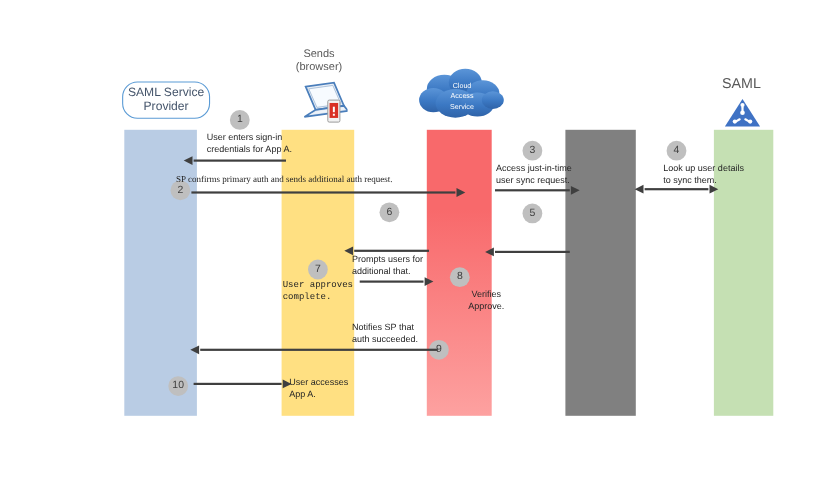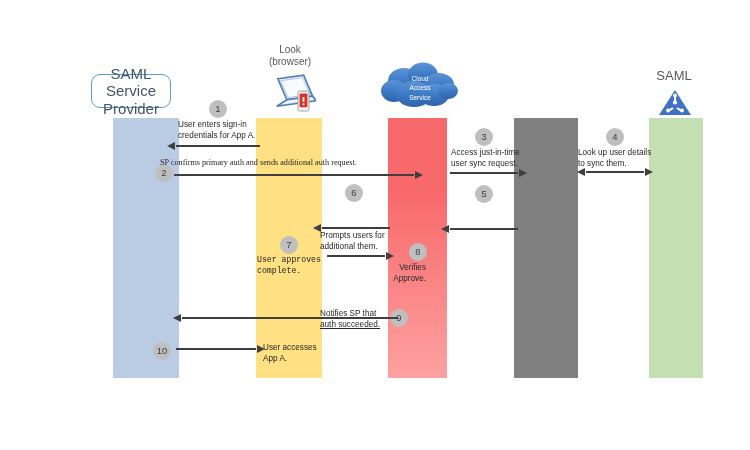--- a/index.html
+++ b/index.html
@@ -40,22 +40,23 @@
     border-radius: 9px;
     background: #ffffff;
     color: #44546a;
     display: flex;
     align-items: center;
     justify-content: center;
     text-align: center;
     line-height: 1.15;
   }
   .node-sp {
-    left: 91px; top: 74px; width: 80px; height: 34px;
-    font-size: 15px;
+    left: 111px; top: 74px; width: 80px; height: 34px;
+    font-size: 11px;
+    border-radius: 14px;
   }
   .node-router {
     left: 501px; top: 79px; width: 95px; height: 27px;
     font-size: 11px;
   }
 
   
   .node-label {
     position: absolute;
     color: #595959;
@@ -167,21 +168,21 @@
   <div class="lane lane-ldap"></div>
 
   <div class="node-box node-sp">
     <span>
       <span>SAML Service</span><br>
       <span>Provider</span>
     </span>
   </div>
 
   <div class="node-label label-user">
-    <span>Look</span><br>
+    <span>Sends</span><br>
     <span>(browser)</span>
   </div>
 
   <svg class="laptop-icon" viewBox="0 0 48 40">
     <g transform="rotate(-8 24 20)">
       <path d="M12 4 L38 4 L44 26 L18 26 Z" fill="#e8eef6" stroke="#4a7ebb" stroke-width="1.6"></path>
       <path d="M14.5 6.3 L36.6 6.3 L41.6 24 L19.5 24 Z" fill="#f7fbff" stroke="#9fb8d4" stroke-width="0.7"></path>
       <path d="M18 26 L44 26 L47 31 L7 31 Z" fill="#dfe7f1" stroke="#4a7ebb" stroke-width="1.6"></path>
       <path d="M19.8 27.3 L43 27.3 L44.8 29.6 L11.5 29.6 Z" fill="#eef3f9" stroke="none"></path>
     </g>
@@ -228,21 +229,21 @@
       <rect x="18.3" y="20.5" width="6.2" height="2" rx="1" transform="rotate(30 21.4 21.5)"></rect>
       <circle cx="17" cy="7.5" r="1.9"></circle>
       <circle cx="10" cy="22.5" r="1.9"></circle>
       <circle cx="24" cy="22.5" r="1.9"></circle>
     </g>
   </svg>
 
   <div class="badge" style="left:209px; top:100px;">
     <span>1</span>
   </div>
-  <div class="caption" style="left:178px; top:119px; width:120px;">
+  <div class="caption" style="left:188px; top:119px; width:120px;">
     <span>User enters sign-in</span><br>
     <span>credentials for App A.</span>
   </div>
   <div class="arrow left thin" style="left:176px; top:145px; width:84px;"></div>
 
   <div class="badge" style="left:155px; top:164px;">
     <span>2</span>
   </div>
   <div class="caption" style="left:160px; top:157px; width:260px;font-family:Liberation Serif, serif;">
     <span>SP confirms primary auth and sends additional auth request.</span>
@@ -254,61 +255,61 @@
   </div>
   <div class="caption" style="left:451px; top:147px; width:80px;">
     <span>Access just-in-time</span><br>
     <span>user sync request.</span>
   </div>
   <div class="arrow right" style="left:450px; top:172px; width:68px;"></div>
 
   <div class="badge" style="left:606px; top:128px;">
     <span>4</span>
   </div>
-  <div class="caption" style="left:578px; top:147px; width:82px;">
+  <div class="caption" style="left:578px; top:147px; width:82px;padding-left:25px;">
     <span>Look up user details</span><br>
     <span>to sync them.</span>
   </div>
   <div class="arrow both" style="left:586px; top:171px; width:58px;"></div>
 
   <div class="badge" style="left:475px; top:185px;">
     <span>5</span>
   </div>
   <div class="arrow left" style="left:450px; top:228px; width:68px;"></div>
 
   <div class="badge" style="left:345px; top:184px;">
     <span>6</span>
   </div>
   <div class="caption" style="left:320px; top:202px; width:78px;margin-top:28px;">
     <span>Prompts users for</span><br>
-    <span>additional them.</span>
+    <span>additional that.</span>
   </div>
   <div class="arrow left" style="left:322px; top:227px; width:68px;"></div>
 
   <div class="badge" style="left:280px; top:236px;">
     <span>7</span>
   </div>
   <div class="caption" style="left:257px; top:254px; width:70px;font-family:Liberation Mono, monospace;">
     <span>User approves</span><br>
     <span>complete.</span>
   </div>
   <div class="arrow right" style="left:327px; top:255px; width:58px;"></div>
 
   <div class="badge" style="left:409px; top:243px;">
     <span>8</span>
   </div>
-  <div class="caption" style="left:374px; top:262px; width:52px; text-align:right;">
+  <div class="caption" style="left:416px; top:262px; width:52px; text-align:center;">
     <span>Verifies</span><br>
     <span>Approve.</span>
   </div>
 
   <div class="badge" style="left:390px; top:309px;">
     <span>9</span>
   </div>
-  <div class="caption" style="left:320px; top:308px; width:72px;text-decoration:underline;">
+  <div class="caption" style="left:320px; top:292px; width:72px;">
     <span>Notifies SP that</span><br>
     <span>auth succeeded.</span>
   </div>
   <div class="arrow left" style="left:182px; top:317px; width:216px;"></div>
 
   <div class="badge" style="left:153px; top:342px;">
     <span>10</span>
   </div>
   <div class="arrow right" style="left:176px; top:348px; width:80px;"></div>
   <div class="caption" style="left:263px; top:342px; width:70px;">

